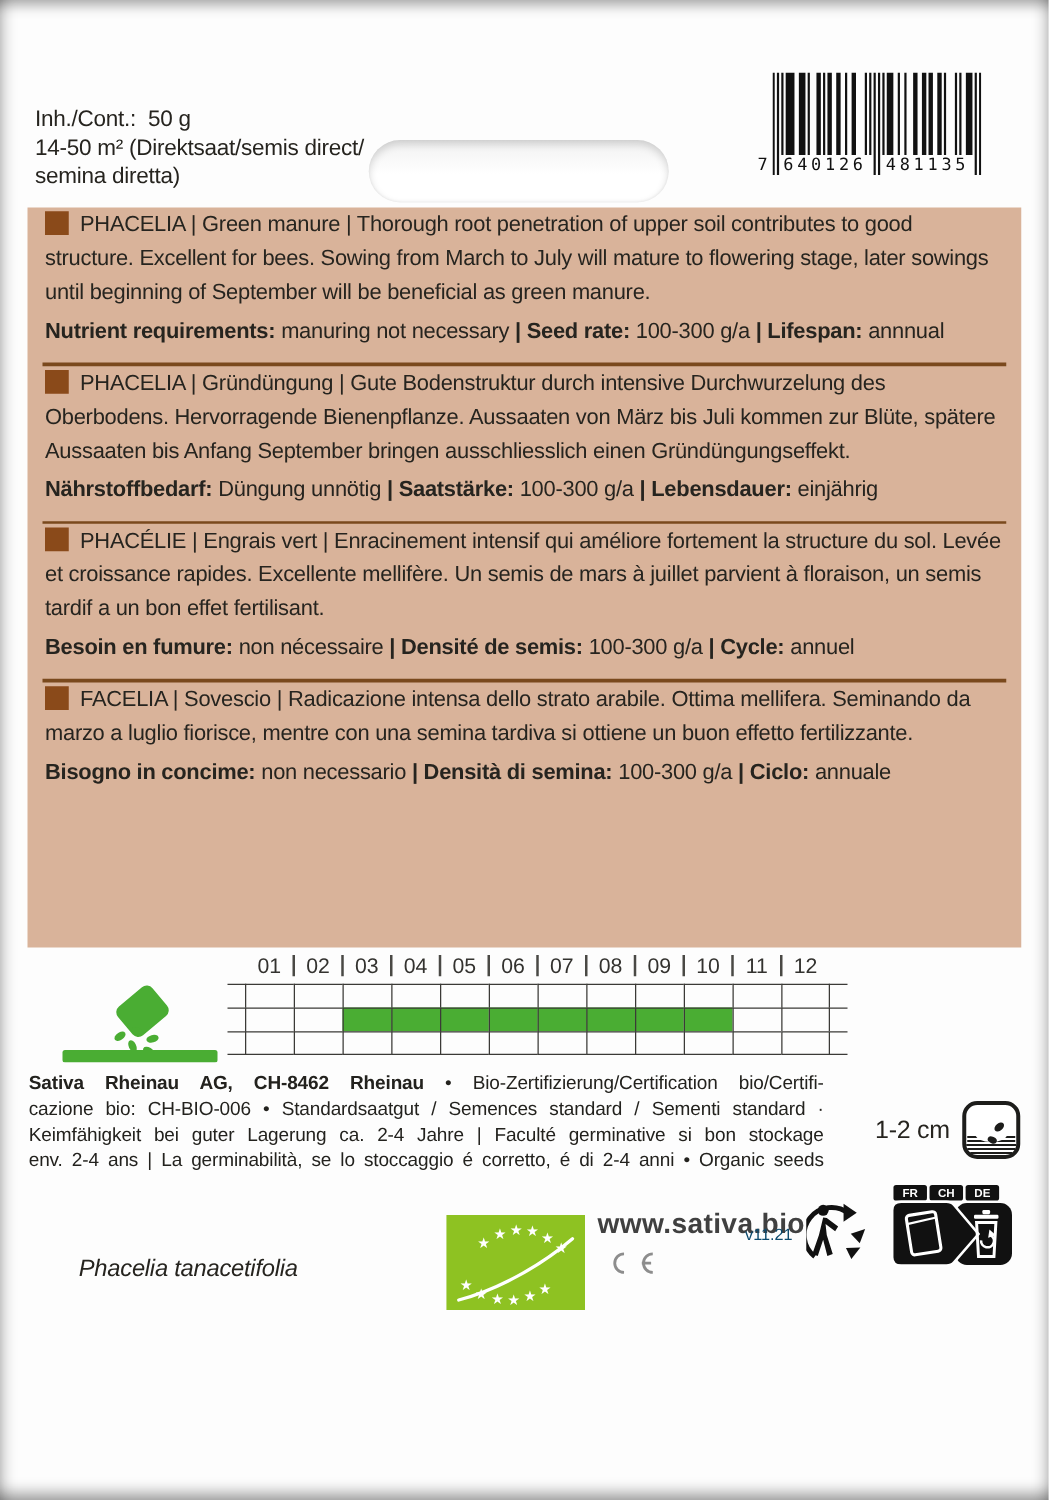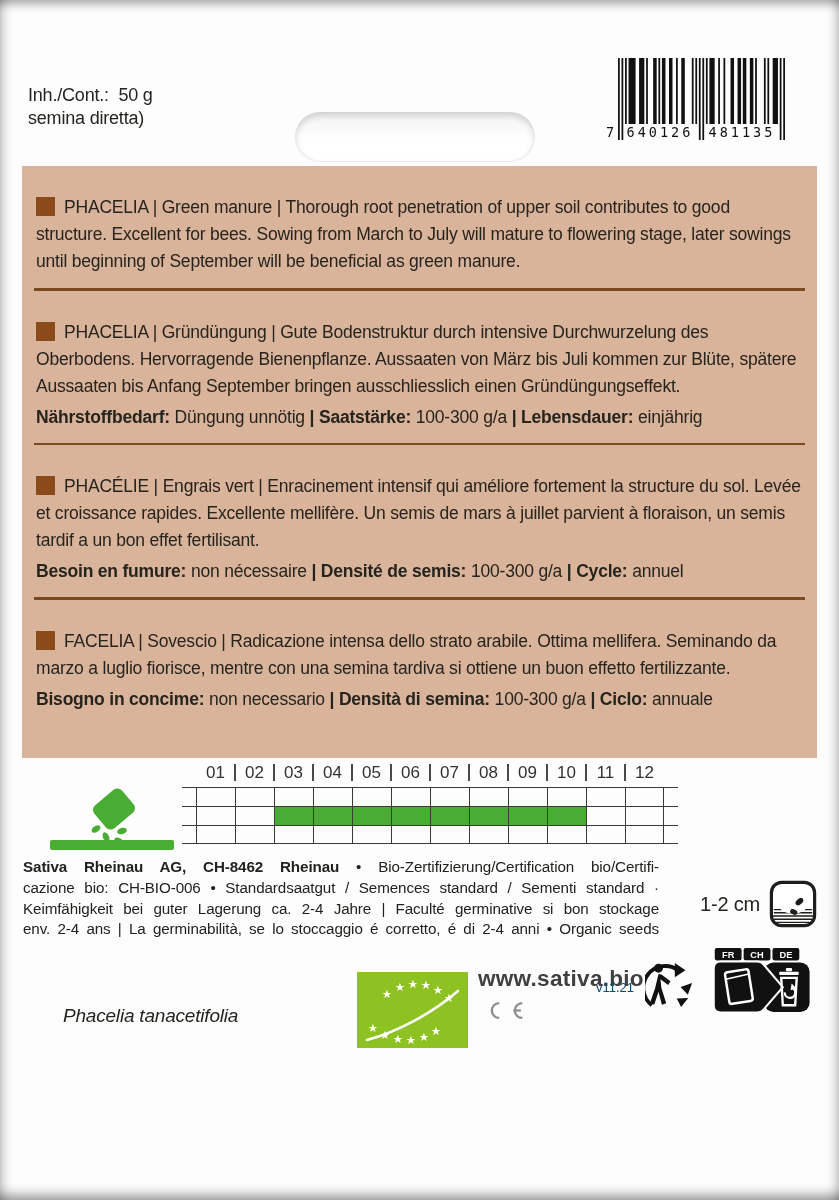--- a/index.html
+++ b/index.html
@@ -32,21 +32,21 @@
   .bc-digits span {
     position:absolute; top:66px; height:17px; font-family:"DejaVu Sans Mono", monospace;
     font-size:13.5px; color:#111; letter-spacing:3px; line-height:17px;
   }
   .bc-prefix { left:0; }
   .bc-g1 { left:19px; width:70px; text-align:center; background:#fdfdfd; }
   .bc-g2 { left:101px; width:70px; text-align:center; background:#fdfdfd; }
 
   
   .tan-box { position:absolute; left:22px; top:166px; width:795px; height:592px; background:#d9b39a; }
-  .block { padding:28px 14px 13px; }
+  .block { padding:0 14px 13px; }
   .block .body { font-size:17.5px; line-height:27px; letter-spacing:-0.2px; }
   .block .specs { margin-top:4px; font-size:17.5px; line-height:26px; letter-spacing:-0.2px; }
   .block .specs b { font-weight:700; }
   .bullet { display:inline-block; width:19px; height:19px; background:#8a4a1a; margin-right:9px; vertical-align:-3px; }
   .block-sep { height:2.6px; background:#7a491d; margin:0 12px; }
 
   
   .calendar { position:absolute; left:182px; top:760px; width:496px; }
   .cal-header { display:grid; grid-template-columns:repeat(12,1fr); width:468px; margin-left:14px; }
   .cal-header span { position:relative; text-align:center; font-size:17px; color:#33322f; height:27px; line-height:25px; }
@@ -85,20 +85,21 @@
   .tab-t { fill:#fff; font-size:9px; font-weight:700; font-family:"Liberation Sans",sans-serif; text-anchor:middle; }
   .eu-star { fill:#fff; font-size:11.5px; text-anchor:middle; font-family:"DejaVu Sans",sans-serif; }
 </style>
 </head>
 <body>
 
 <div class="page">
 
   <div class="top-info">
     <div>Inh./Cont.:&nbsp; 50 g</div>
+    <div>14-50 m² (Direktsaat/semis direct/</div>
     <div>semina diretta)</div>
   </div>
 
   <div class="hang-hole"></div>
 
   <div class="barcode">
     <svg width="167" height="82" viewBox="0 0 167 82" fill="#111">
         <rect x="0.00" y="0" width="1.76" height="82"></rect>
         <rect x="3.52" y="0" width="1.76" height="82"></rect>
         <rect x="7.03" y="0" width="1.76" height="66"></rect>
@@ -134,20 +135,28 @@
       <span class="bc-prefix">7</span>
       <span class="bc-g1">640126</span>
       <span class="bc-g2">481135</span>
     </div>
   </div>
 
   <div class="tan-box">
 
     <section class="block">
       <p class="body"><span class="bullet"></span><span>PHACELIA | Green manure | Thorough root penetration of upper soil contributes to good structure. Excellent for bees. Sowing from March to July will mature to flowering stage, later sowings until beginning of September will be beneficial as green manure.</span></p>
+      <p class="specs">
+        <b>Nutrient requirements:</b>
+        <span>manuring not necessary</span>
+        <b>| Seed rate:</b>
+        <span>100-300 g/a</span>
+        <b>| Lifespan:</b>
+        <span>annnual</span>
+      </p>
     </section>
     <div class="block-sep"></div>
 
     <section class="block">
       <p class="body"><span class="bullet"></span><span>PHACELIA | Gründüngung | Gute Bodenstruktur durch intensive Durchwurzelung des Oberbodens. Hervorragende Bienenpflanze. Aussaaten von März bis Juli kommen zur Blüte, spätere Aussaaten bis Anfang September bringen ausschliesslich einen Gründüngungseffekt.</span></p>
       <p class="specs">
         <b>Nährstoffbedarf:</b>
         <span>Düngung unnötig</span>
         <b>| Saatstärke:</b>
         <span>100-300 g/a</span>

